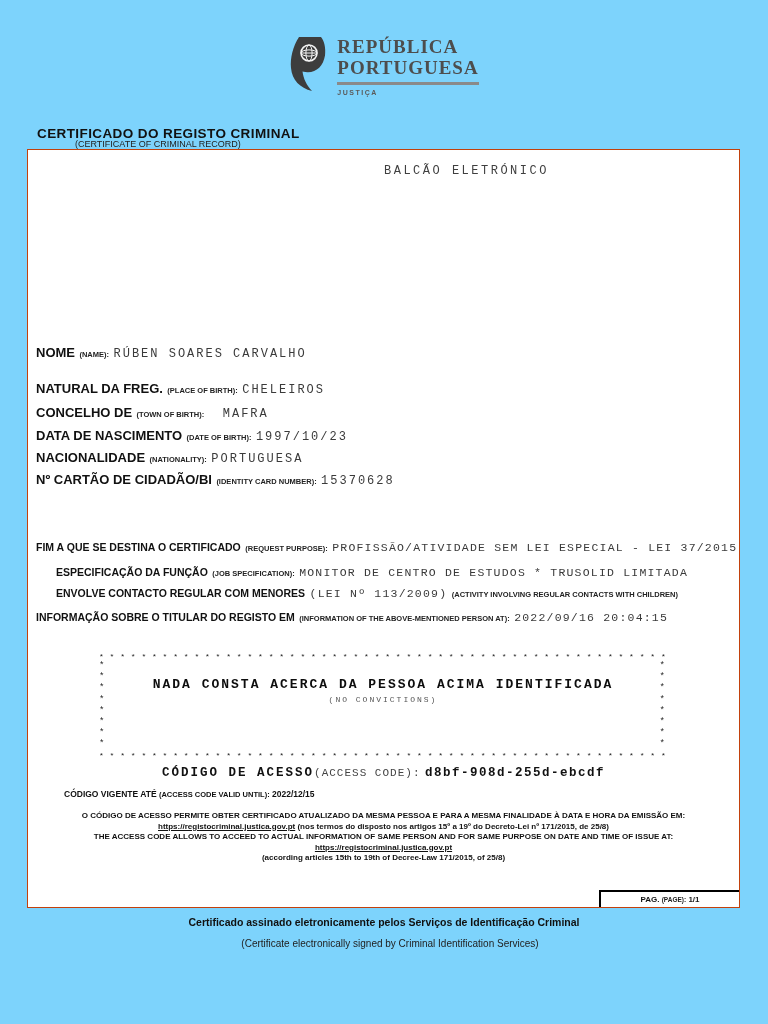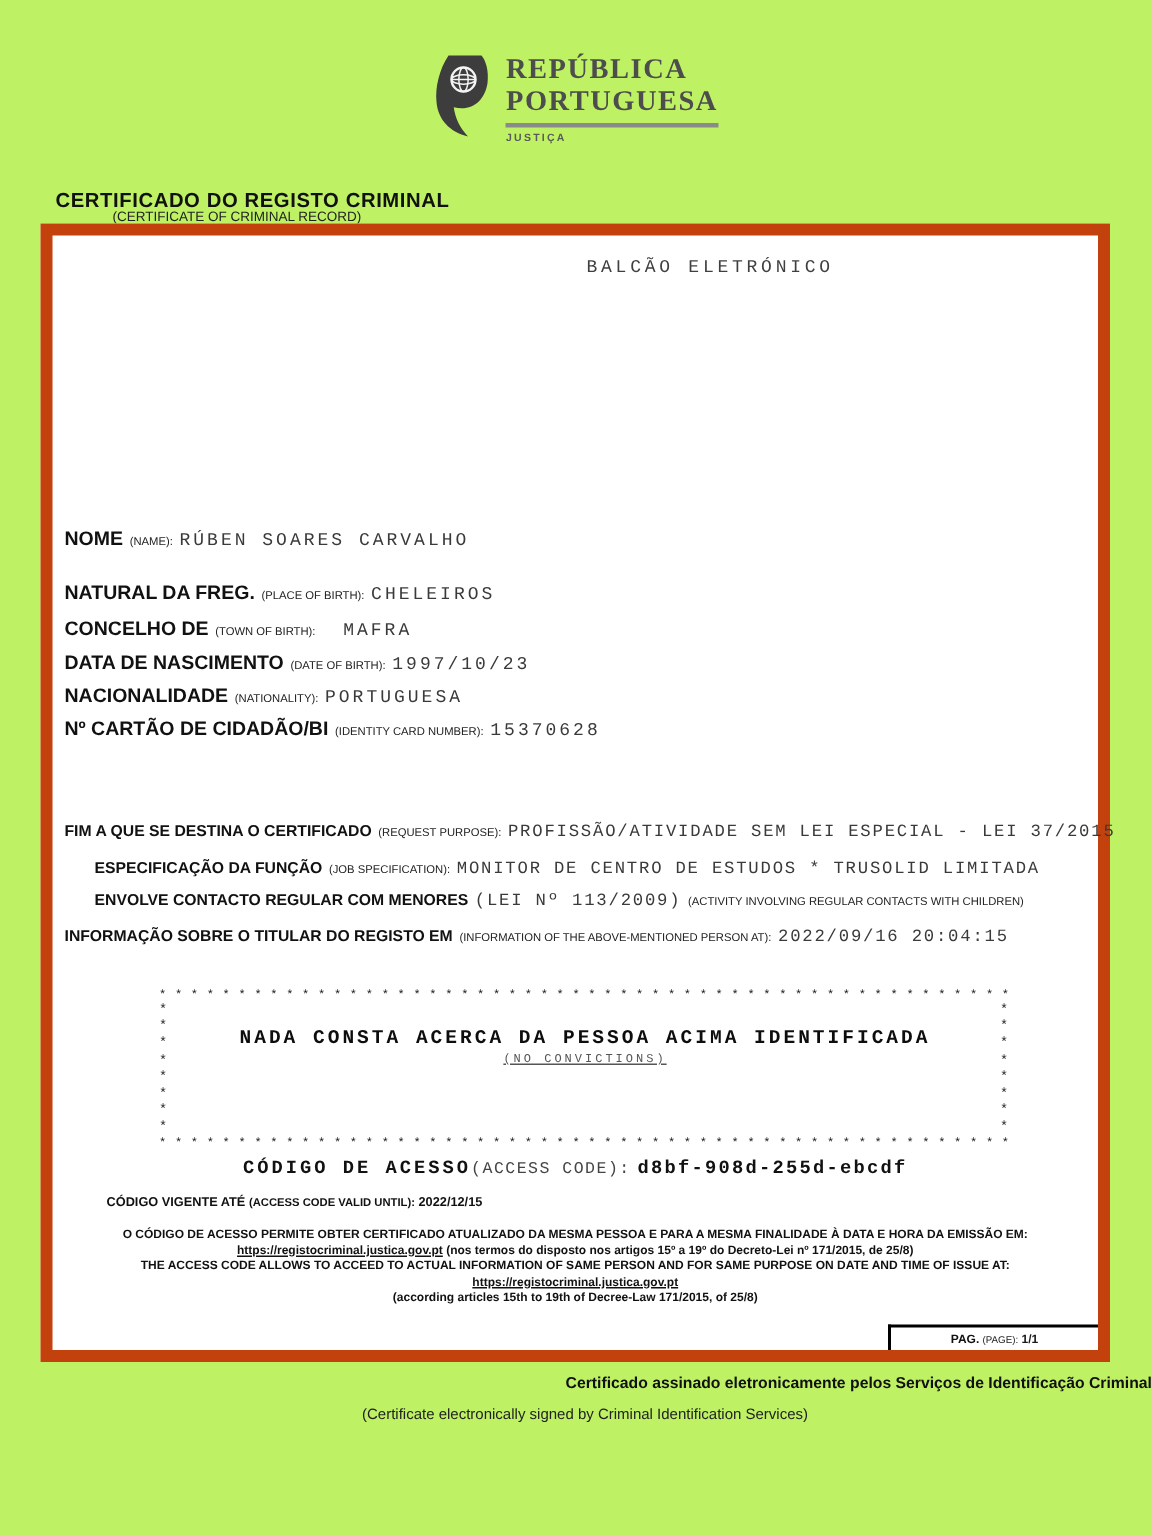--- a/index.html
+++ b/index.html
@@ -1,73 +1,73 @@
 <!DOCTYPE html>
 <html><head>
 <meta charset="utf-8">
 <style>
   * { margin:0; padding:0; box-sizing:border-box; }
   html,body { background:#ffffff; }
   body { width:768px; height:1024px; font-family:"Liberation Sans", sans-serif; color:#1a1a1a; }
-  .page { position:relative; width:768px; height:1024px; background:#bef264; overflow:hidden; }
+  .page { position:relative; width:768px; height:1024px; background:#7dd3fc; overflow:hidden; }
 
   
   .header { position:absolute; top:36px; left:0; right:0; text-align:center; }
   .brand { display:inline-flex; align-items:flex-start; gap:10px; text-align:left; }
   .brand-text { display:flex; flex-direction:column; }
   .republic { font-family:"Liberation Serif", serif; font-weight:bold; font-size:19px; line-height:21px; color:#4d4d4d; letter-spacing:1px; }
   .brand-rule { height:3px; background:#8a8a8a; margin-top:4px; width:100%; }
   .ministry { font-size:7px; font-weight:bold; color:#5a5a5a; letter-spacing:1.5px; margin-top:4px; }
   .department { font-size:9.5px; color:#2b2b2b; letter-spacing:0.4px; margin-top:5px; }
 
   
   .doc-title { position:absolute; top:126px; left:37px; font-size:13.5px; font-weight:bold; letter-spacing:0.4px; color:#111; }
   .doc-title-en { position:absolute; top:139px; left:75px; font-size:9px; color:#222; }
 
   
-  .main-box { position:absolute; top:149px; left:27px; width:713px; height:759px; border:8px solid #c2410c; background:#fff; }
+  .main-box { position:absolute; top:149px; left:27px; width:713px; height:759px; border:1px solid #c2410c; background:#fff; }
   .abs { position:absolute; }
   .mono { font-family:"Liberation Mono","DejaVu Sans Mono",monospace; }
 
   .channel { top:14px; left:356px; font-size:12px; letter-spacing:2.5px; color:#3f3f3f; white-space:nowrap; }
 
   .field-line { left:8px; white-space:nowrap; }
   .lbl { font-size:13px; font-weight:bold; color:#111; }
-  .lbl-en { font-size:7.5px; font-weight:normal; color:#222;text-align:right; }
+  .lbl-en { font-size:7.5px; font-weight:bold; color:#222;text-align:right; }
   .val { font-size:12px; letter-spacing:2px; color:#3a3a3a; }
   .val-sm { font-size:11.5px; letter-spacing:1.2px; color:#3a3a3a; }
   .indent { left:28px; }
 
   
   .ast-box { top:502px; left:71px; width:568px; color:#222; }
   .ast-row { font-size:8px; letter-spacing:0.5px; white-space:nowrap; overflow:hidden; line-height:9px; }
   .ast-mid { position:relative; height:90px; }
   .ast-col { position:absolute; top:0; font-size:9px; line-height:11.2px; white-space:pre; }
   .ast-col.left { left:0; }
   .ast-col.right { right:2px; }
   .nc-center { position:absolute; left:0; right:0; top:16px; text-align:center; }
   .nc-title { font-size:13px; font-weight:bold; letter-spacing:2px; color:#0d0d0d; white-space:nowrap; }
-  .nc-sub { font-size:8px; letter-spacing:2px; color:#555; margin-top:3px;text-decoration:underline; }
+  .nc-sub { font-size:8px; letter-spacing:2px; color:#555; margin-top:3px; }
 
   
   .code-line { top:612px; left:0; right:0; text-align:center; white-space:nowrap; }
   .code-lbl { font-size:12.5px; font-weight:bold; letter-spacing:2px; color:#111; }
   .code-lbl-en { font-size:11px; letter-spacing:1px; color:#444; }
   .code-val { font-size:12.5px; font-weight:bold; letter-spacing:1.5px; color:#111; }
 
   .valid-line { top:639px; left:0; right:0; text-align:left; font-size:8.5px; font-weight:bold; color:#111;margin-left:36px; }
 
   .notice { top:661px; left:20px; right:20px; text-align:center; font-size:8px; font-weight:bold; color:#111; line-height:10.5px; }
   .notice a, .u { text-decoration:underline; color:#111; cursor:pointer; }
 
   .pag-box { position:absolute; bottom:0; right:0; width:140px; height:17px; border-left:2px solid #000; border-top:2px solid #000; text-align:center; font-size:8px; font-weight:bold; line-height:15px; background:#fff; }
   .pag-box .lbl-en { font-size:6.5px; }
 
   
-  .footer-pt { position:absolute; top:916px; left:0; right:0; text-align:right; font-size:10.5px; font-weight:bold; color:#111; }
+  .footer-pt { position:absolute; top:916px; left:0; right:0; text-align:center; font-size:10.5px; font-weight:bold; color:#111; }
   .footer-en { position:absolute; top:938px; left:0; right:0; text-align:center; font-size:10px; color:#222;padding-left:12px; }
 </style>
 </head>
 <body>
 
 <div class="page">
 
   <div class="header">
     <div class="brand">
       <span>

